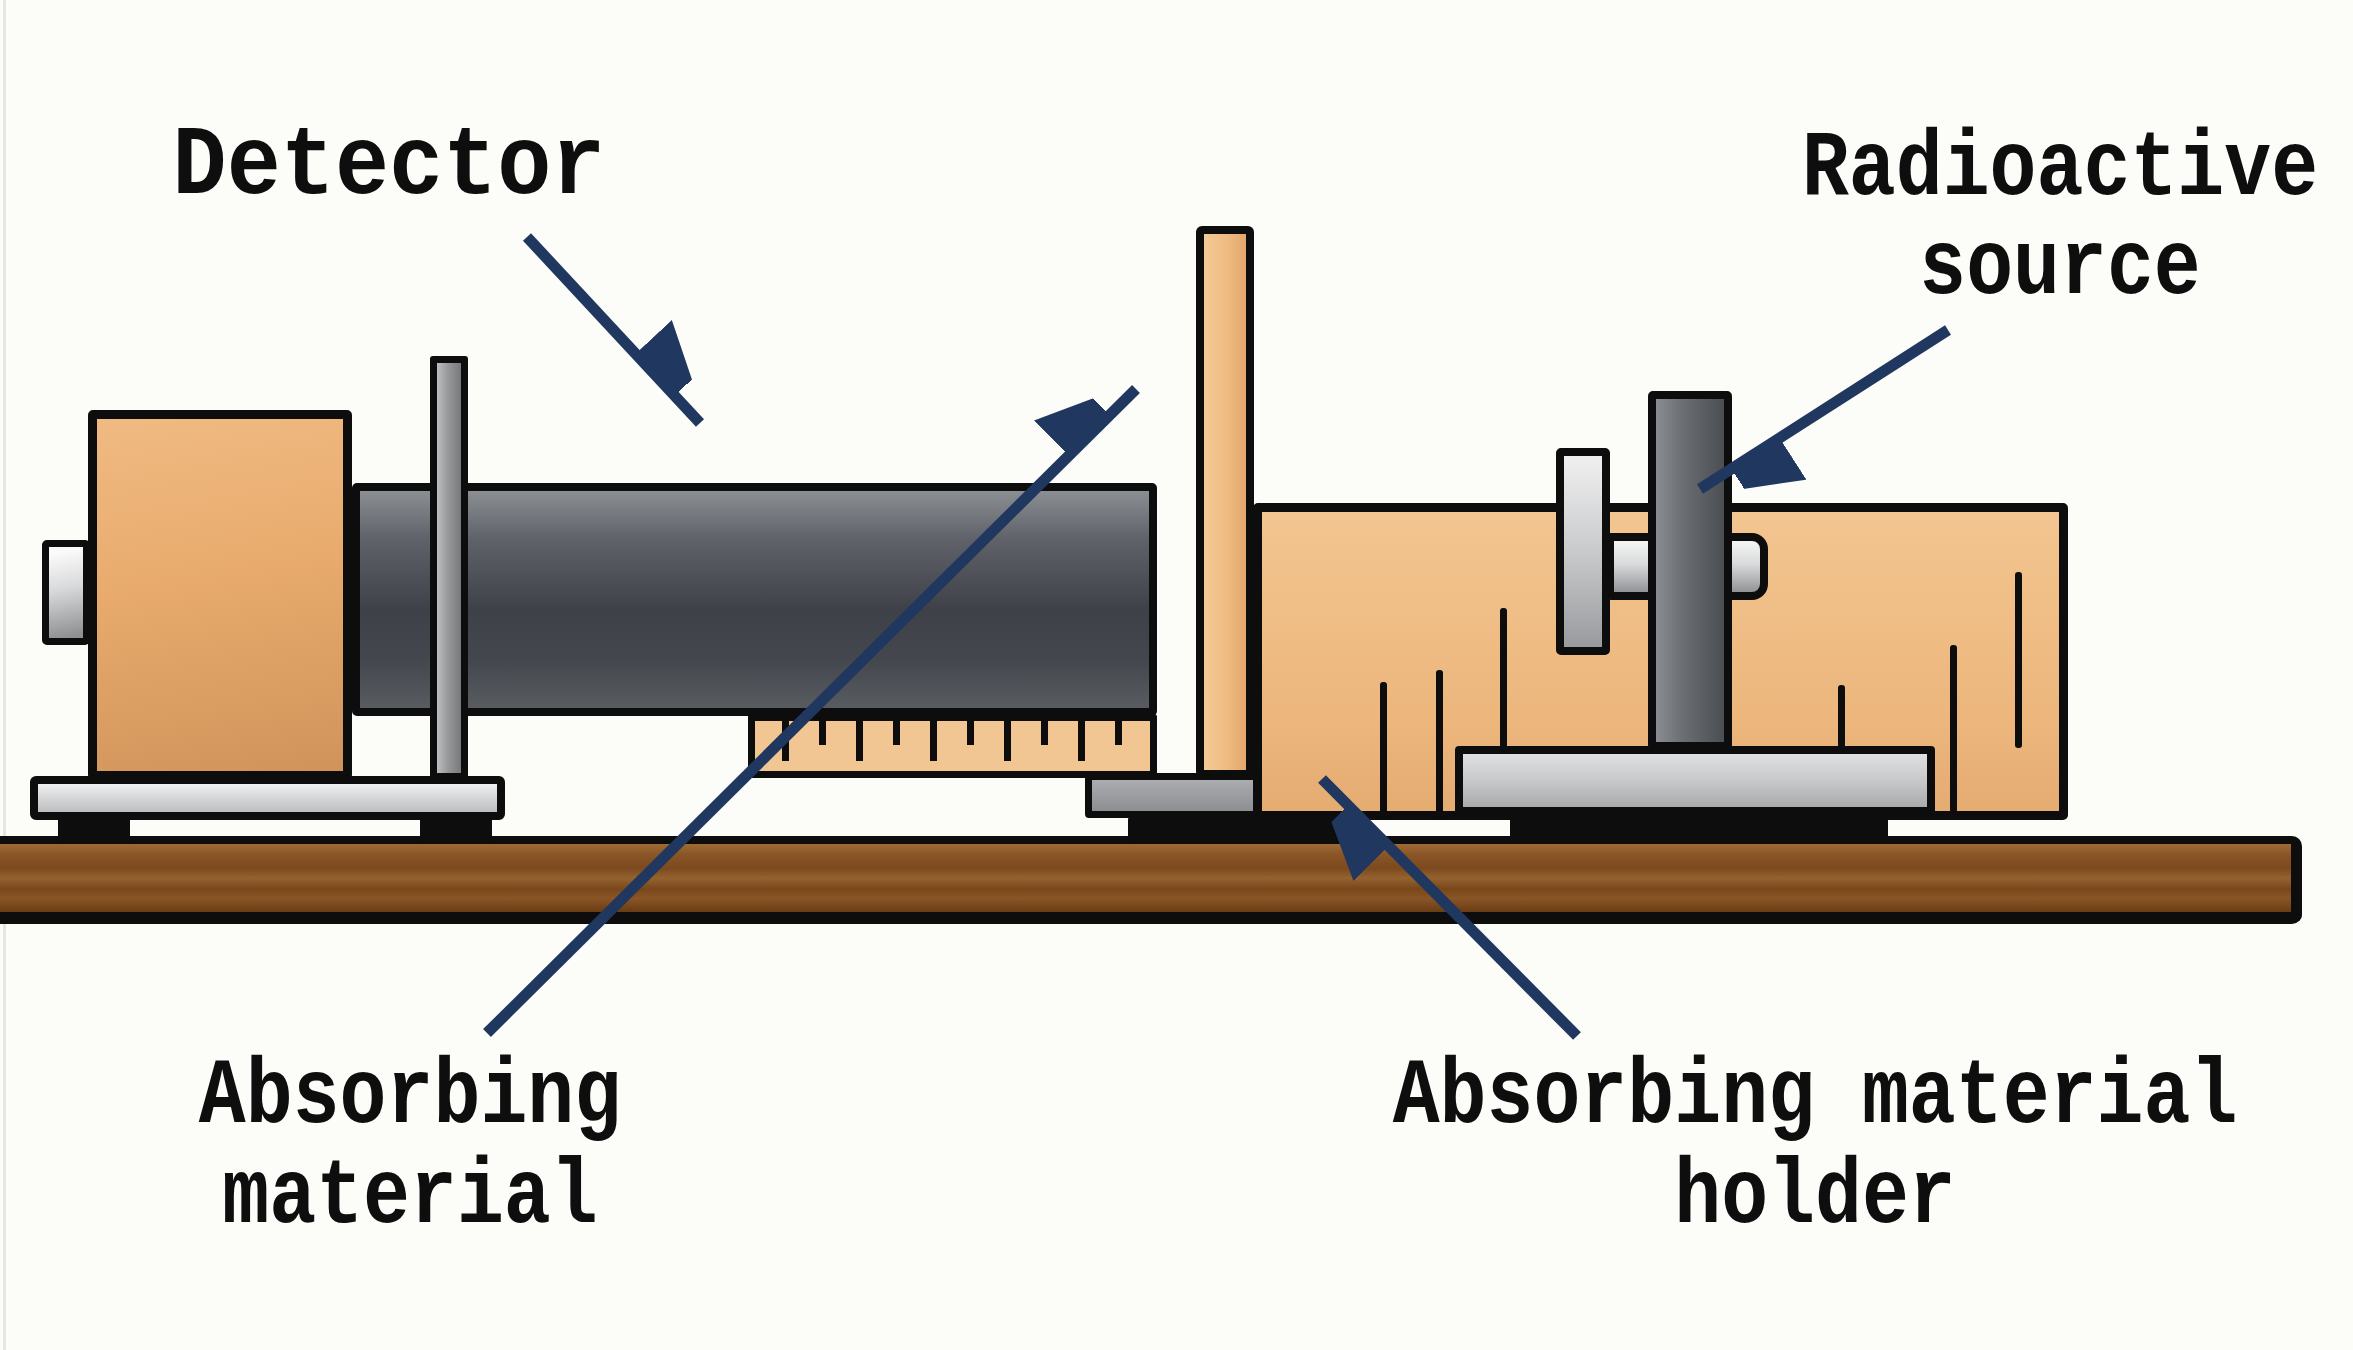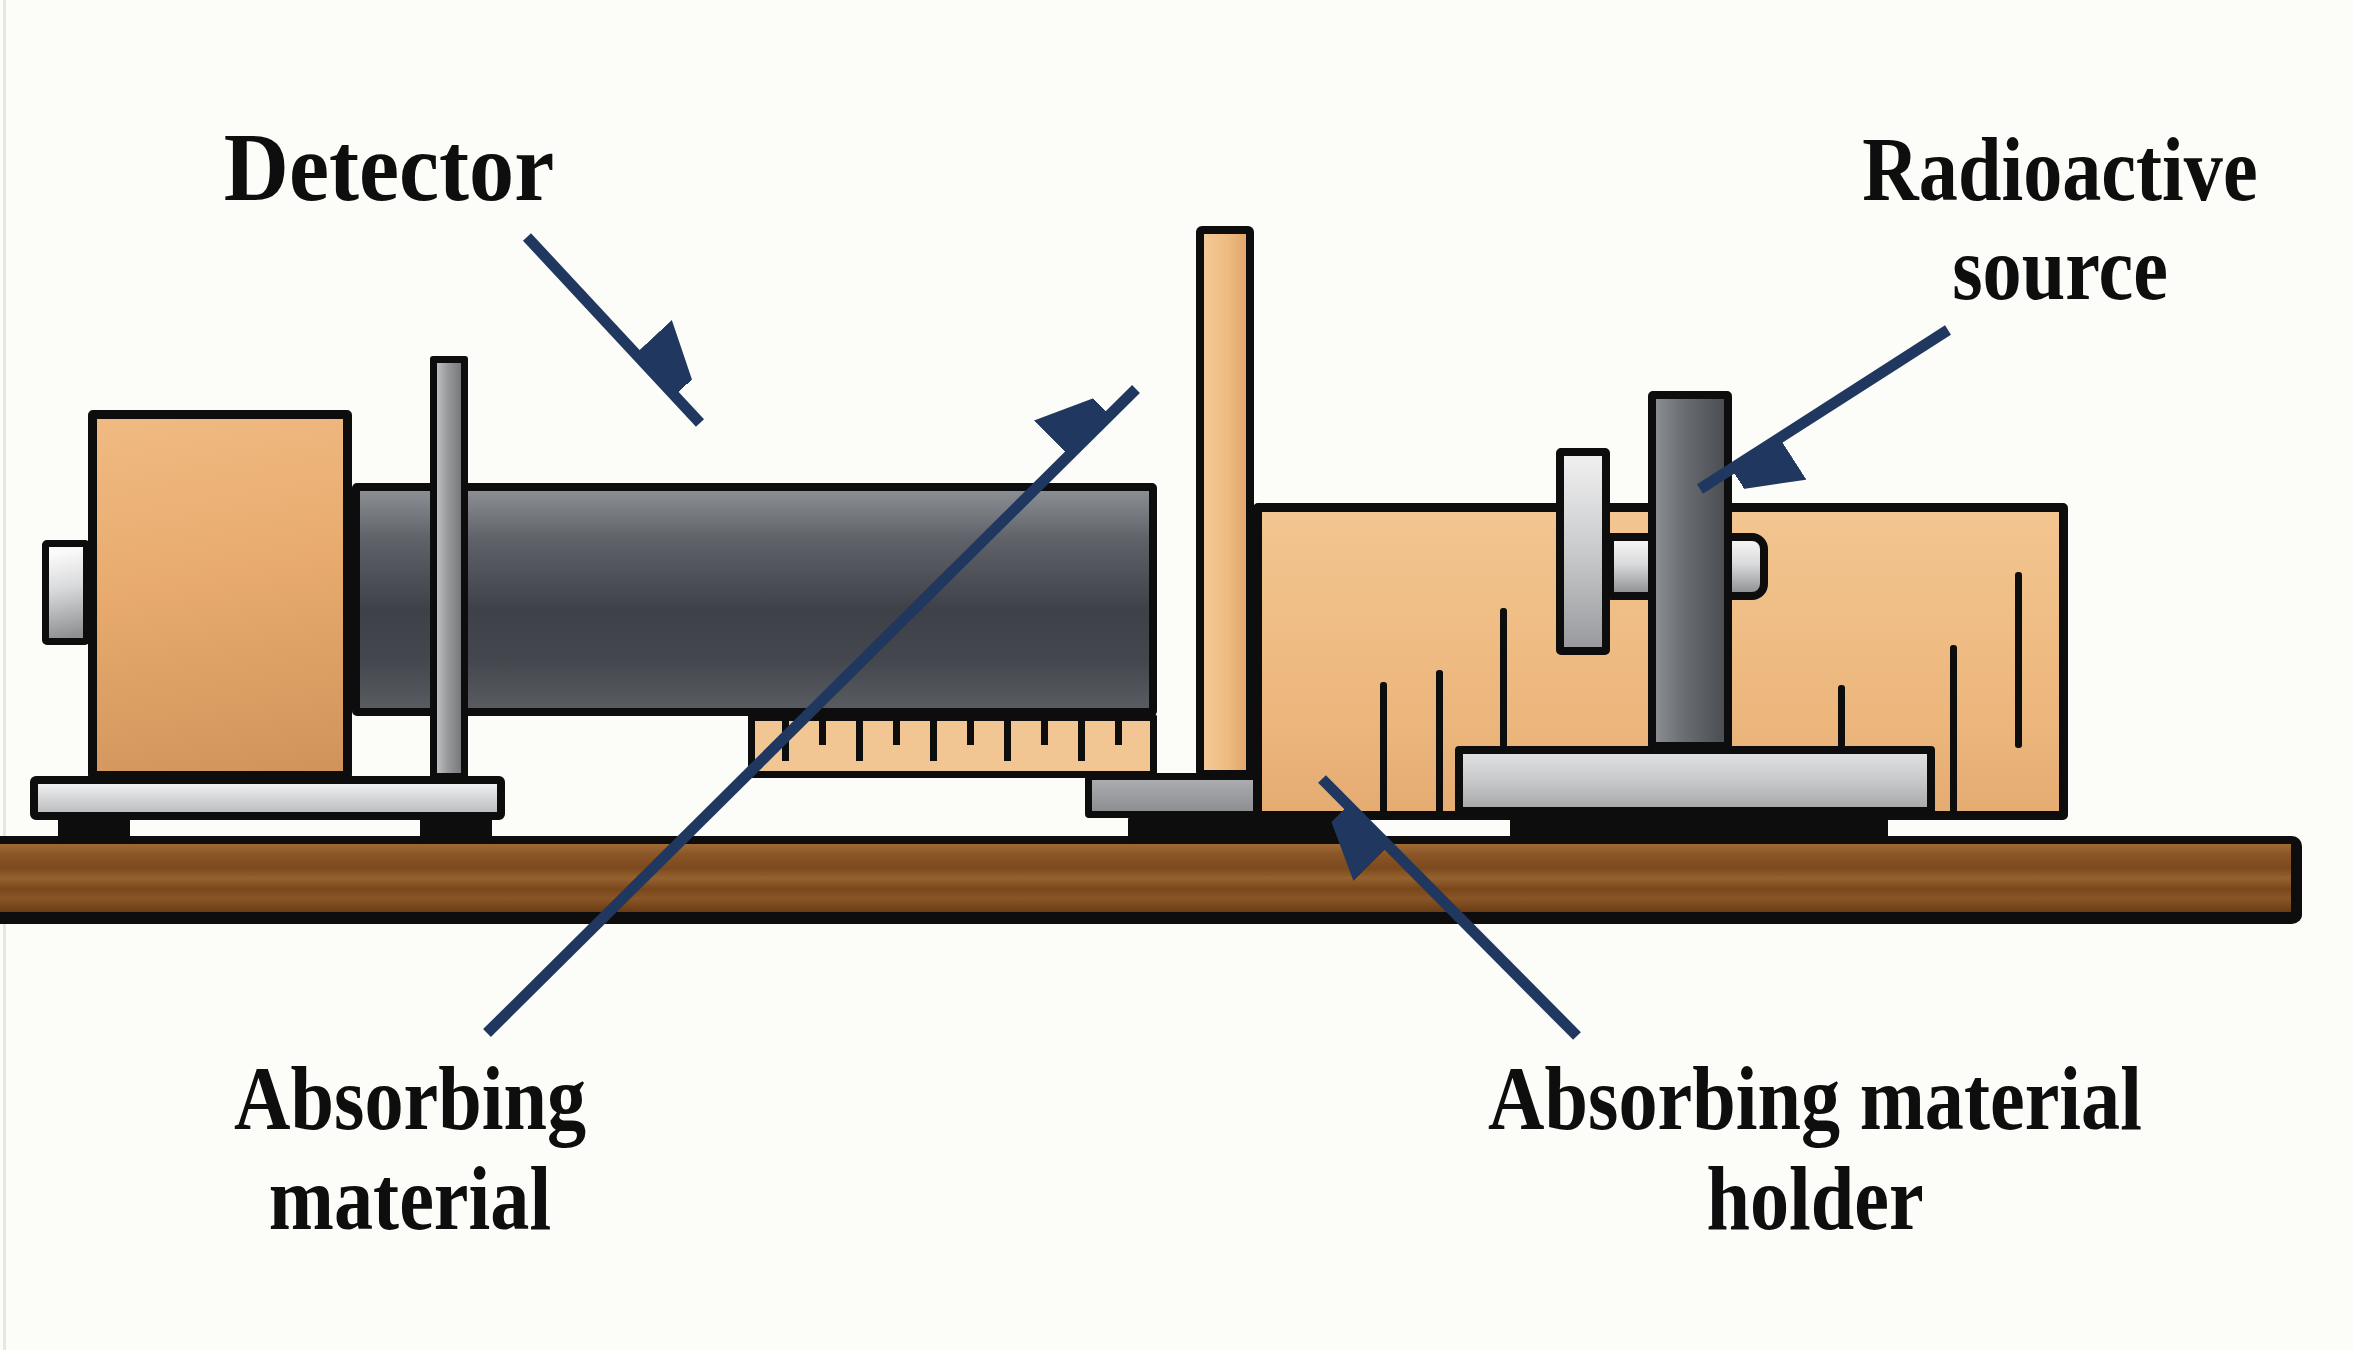--- a/index.html
+++ b/index.html
@@ -1,21 +1,21 @@
 <!DOCTYPE html>
 <html><head>
 <meta charset="utf-8">
 <style>
   html,body{margin:0;padding:0;background:#fcfcf9;}
   .canvas{
     position:relative;
     width:2353px;height:1350px;
     background:#fcfcf9;
     overflow:hidden;
-    font-family:Liberation Serif, serif;
+    font-family:Liberation Mono, monospace;
   }
   .part{position:absolute;box-sizing:border-box;border:8px solid #0d0d0d;border-radius:5px;}
   
   .bench{
     left:0;top:836px;width:2302px;height:88px;
     border:none;border-top:8px solid #0d0d0d;border-bottom:12px solid #0d0d0d;border-right:11px solid #0d0d0d;
     border-radius:0 10px 10px 0;
     background:linear-gradient(180deg,#a06a35 0%,#8a5526 16%,#7c4a1e 36%,#95622f 50%,#7a471c 66%,#8a5526 80%,#693c13 100%);
   }
   .edge-line{position:absolute;left:3px;top:0;width:3px;height:100%;background:#e6e6e2;}

